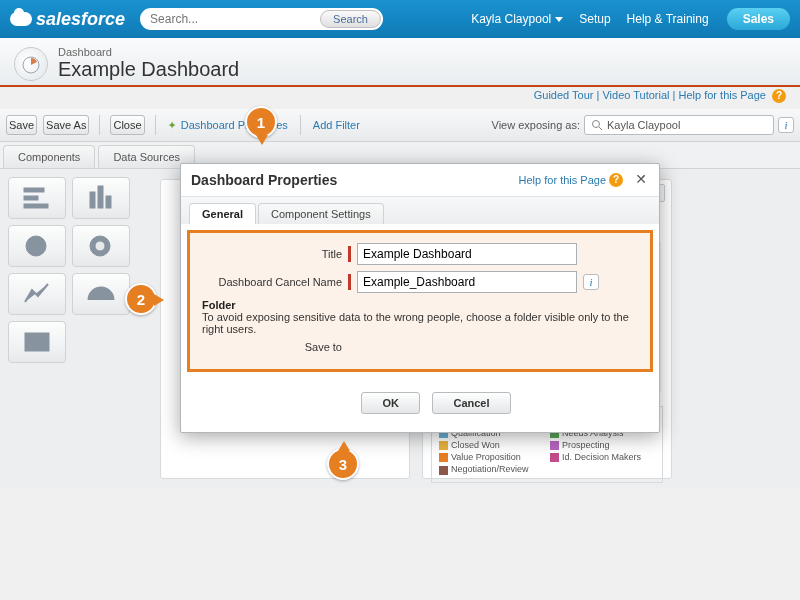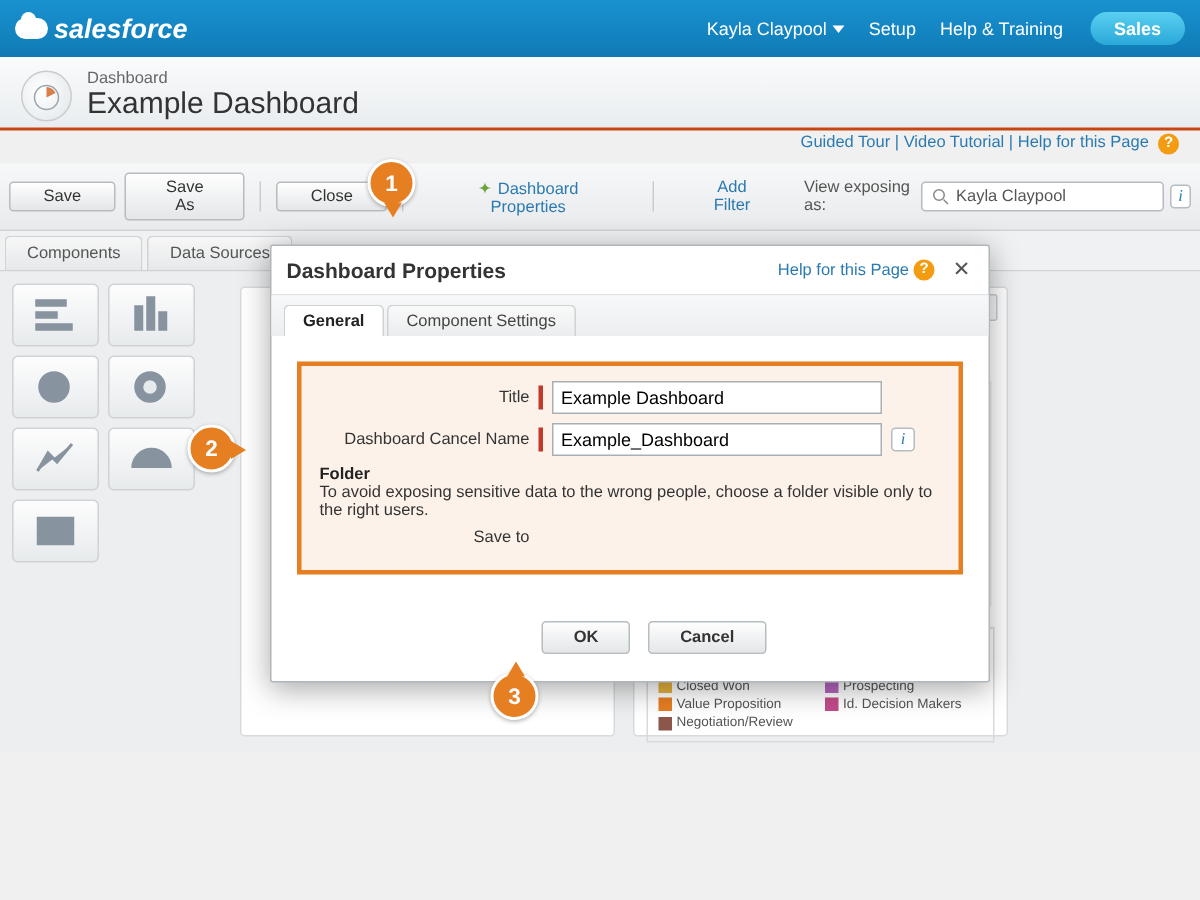--- a/index.html
+++ b/index.html
@@ -25,21 +25,21 @@
 .dash-icon{ width:34px;height:34px; border:1px solid #ccc; border-radius:50%; background:radial-gradient(circle at 40% 40%, #fff, #e0e6ea); margin-right:10px; display:flex;align-items:center;justify-content:center;}
 .dash-icon svg{width:20px;height:20px;}
 .page-head-text .sub{font-size:11px; color:#666;}
 .page-head-text .title{font-size:20px; color:#333;}
 .page-links{ text-align:right; font-size:11px; padding:2px 14px 6px; color:#2a7ab0;}
 .page-links span{cursor:pointer;}
 .help-q{ display:inline-block; width:14px; height:14px; background:#f39c12; color:#fff; border-radius:50%; text-align:center; line-height:14px; font-size:10px; font-weight:bold; margin-left:3px;}
 
 
 .toolbar{ background:linear-gradient(#f7f8f9,#e8eaec); padding:6px; border-bottom:1px solid #d0d3d5; display:flex; align-items:center; gap:6px;}
-.btn{ background:linear-gradient(#fefefe,#e4e6e8); border:1px solid #b6bcc0; border-radius:3px; padding:3px 22px; font-size:11px; color:#333; cursor:pointer;}
+.btn{ background:linear-gradient(#fefefe,#e4e6e8); border:1px solid #b6bcc0; border-radius:3px; padding:3px 2px; font-size:11px; color:#333; cursor:pointer;}
 .btn.link{ background:transparent; border:none; color:#2a7ab0;}
 .toolbar .sep{width:1px;height:20px;background:#c9cdd0; margin:0 4px;}
 .view-as{ margin-left:auto; font-size:11px; color:#555; display:flex; align-items:center; gap:4px;}
 .view-as .field{ background:#fff; border:1px solid #b6bcc0; padding:3px 6px; border-radius:3px; display:flex; align-items:center; gap:4px; width:190px;}
 .mag{width:12px;height:12px;}
 .info-i{ border:1px solid #b6bcc0; background:#fff; color:#2a7ab0; width:16px; height:16px; text-align:center; line-height:14px; border-radius:3px; font-family:Georgia,serif; font-style:italic; font-size:11px; cursor:pointer;}
 
 .tabs{ display:flex; background:#f0f1f2; border-bottom:1px solid #d0d3d5;}
 .tabs .tab{ border:1px solid #d0d3d5; border-bottom:none; background:linear-gradient(#f7f7f7,#e6e8ea); padding:5px 14px; font-size:11px; color:#555; border-radius:4px 4px 0 0; margin:3px 0 0 3px; cursor:pointer;}
 
@@ -69,21 +69,21 @@
 
 .overlay{ position:absolute; inset:0; background:rgba(255,255,255,0); }
 .modal{ position:absolute; left:180px; top:163px; width:480px; background:#fff; border:1px solid #b0b6ba; box-shadow:0 4px 20px rgba(0,0,0,0.35); border-radius:2px;}
 .modal-head{ display:flex; align-items:center; padding:8px 10px; border-bottom:1px solid #e1e4e6;}
 .modal-head h3{ font-size:14px; color:#333; flex:1;}
 .modal-head .help{ color:#2a7ab0; font-size:11px; cursor:pointer;}
 .modal-head .close{ margin-left:10px; width:16px;height:16px; color:#555; cursor:pointer; font-size:14px; line-height:14px; text-align:center;}
 .modal-tabs{ background:linear-gradient(#f7f8f9,#eceeef); padding:6px 8px 0; display:flex;}
 .modal-tabs .mtab{ border:1px solid #cfd3d6; border-bottom:none; background:linear-gradient(#f9f9f9,#ebedee); padding:4px 12px; font-size:11px; color:#444; border-radius:4px 4px 0 0; margin-right:2px; cursor:pointer;}
 .modal-tabs .mtab.active{ background:#fff; font-weight:bold; color:#222;}
-.modal-body{ padding:17px;}
+.modal-body{ padding:6px;}
 .form-box{ background:#fdf2e9; border:3px solid #e67e22; padding:10px 12px;}
 .frow{ display:flex; align-items:center; margin-bottom:6px; gap:6px;}
 .frow label{ width:140px; text-align:right; font-size:11px; color:#333;}
 .frow .req{ display:inline-block; width:3px; height:16px; background:#c0392b;}
 .frow input,.frow select{ border:1px solid #a9b0b5; padding:3px 5px; font-size:12px; width:220px;}
 .folder-lbl{font-weight:bold; font-size:11px; color:#222; margin-top:4px;}
 .folder-desc{font-size:11px; color:#333; margin-bottom:6px;}
 .modal-foot{ text-align:center; padding:14px 0 18px;}
 .modal-foot .btn{ padding:4px 20px; margin:0 4px;font-weight:bold;}
 .modal-foot .btn.primary{font-weight:bold;margin-left:36px;}
@@ -96,20 +96,24 @@
 .c3{ left:327px; top:448px;} .c3 .tail{top:-9px;left:9px; border-bottom:10px solid #e67e22; border-left:6px solid transparent; border-right:6px solid transparent;}
 </style>
 </head>
 <body>
 
 <div class="topbar">
   <div class="logo">
       <span class="logo-cloud"></span>
       <span>salesforce</span>
     </div>
+  <div class="search-wrap">
+    <input class="search-input" placeholder="Search..." style="">
+    <button class="search-btn">Search</button>
+  </div>
   <div class="spacer"></div>
   <div class="top-link top-user">
       <span>Kayla Claypool</span>
       <span class="caret"></span>
     </div>
   <div class="top-link">Setup</div>
   <div class="top-link">Help &amp; Training</div>
   <div class="sales-btn">Sales</div>
 </div>
 

